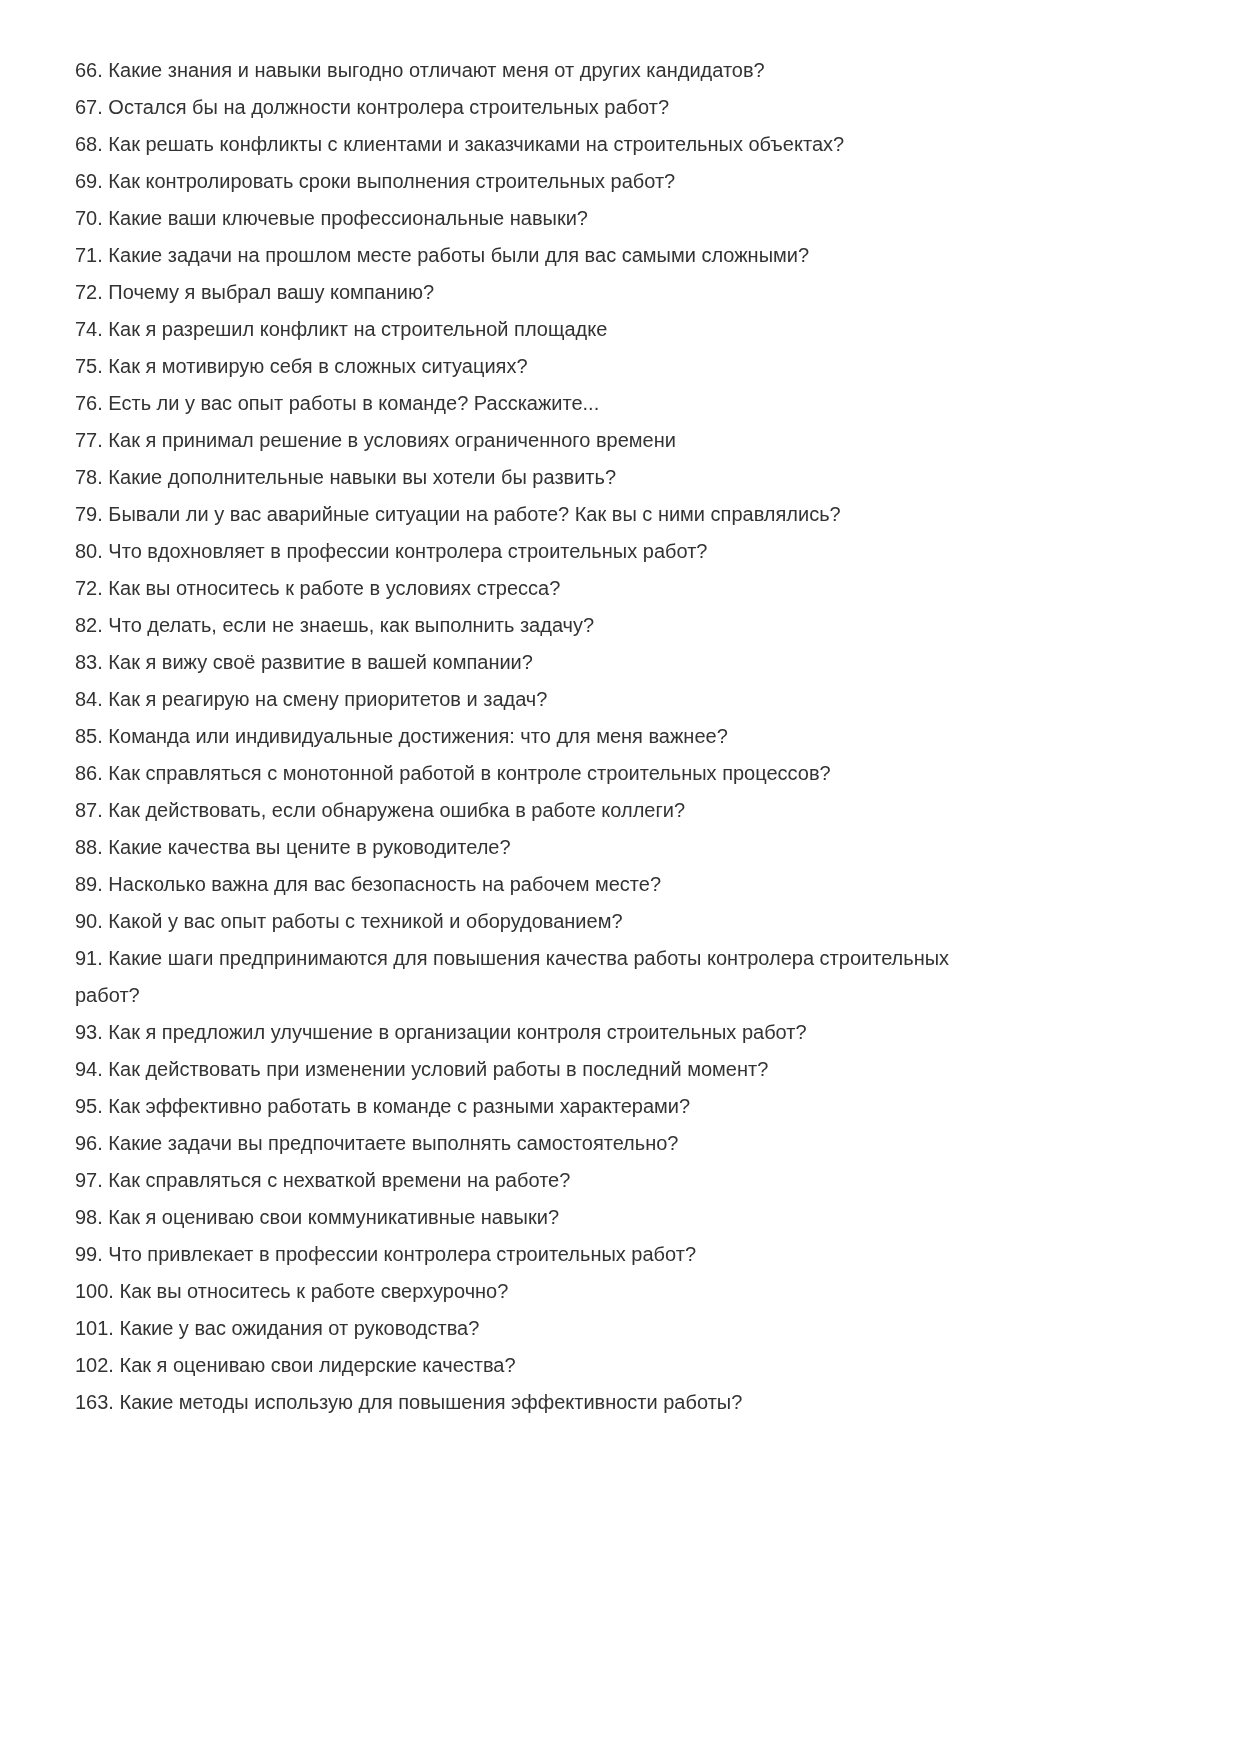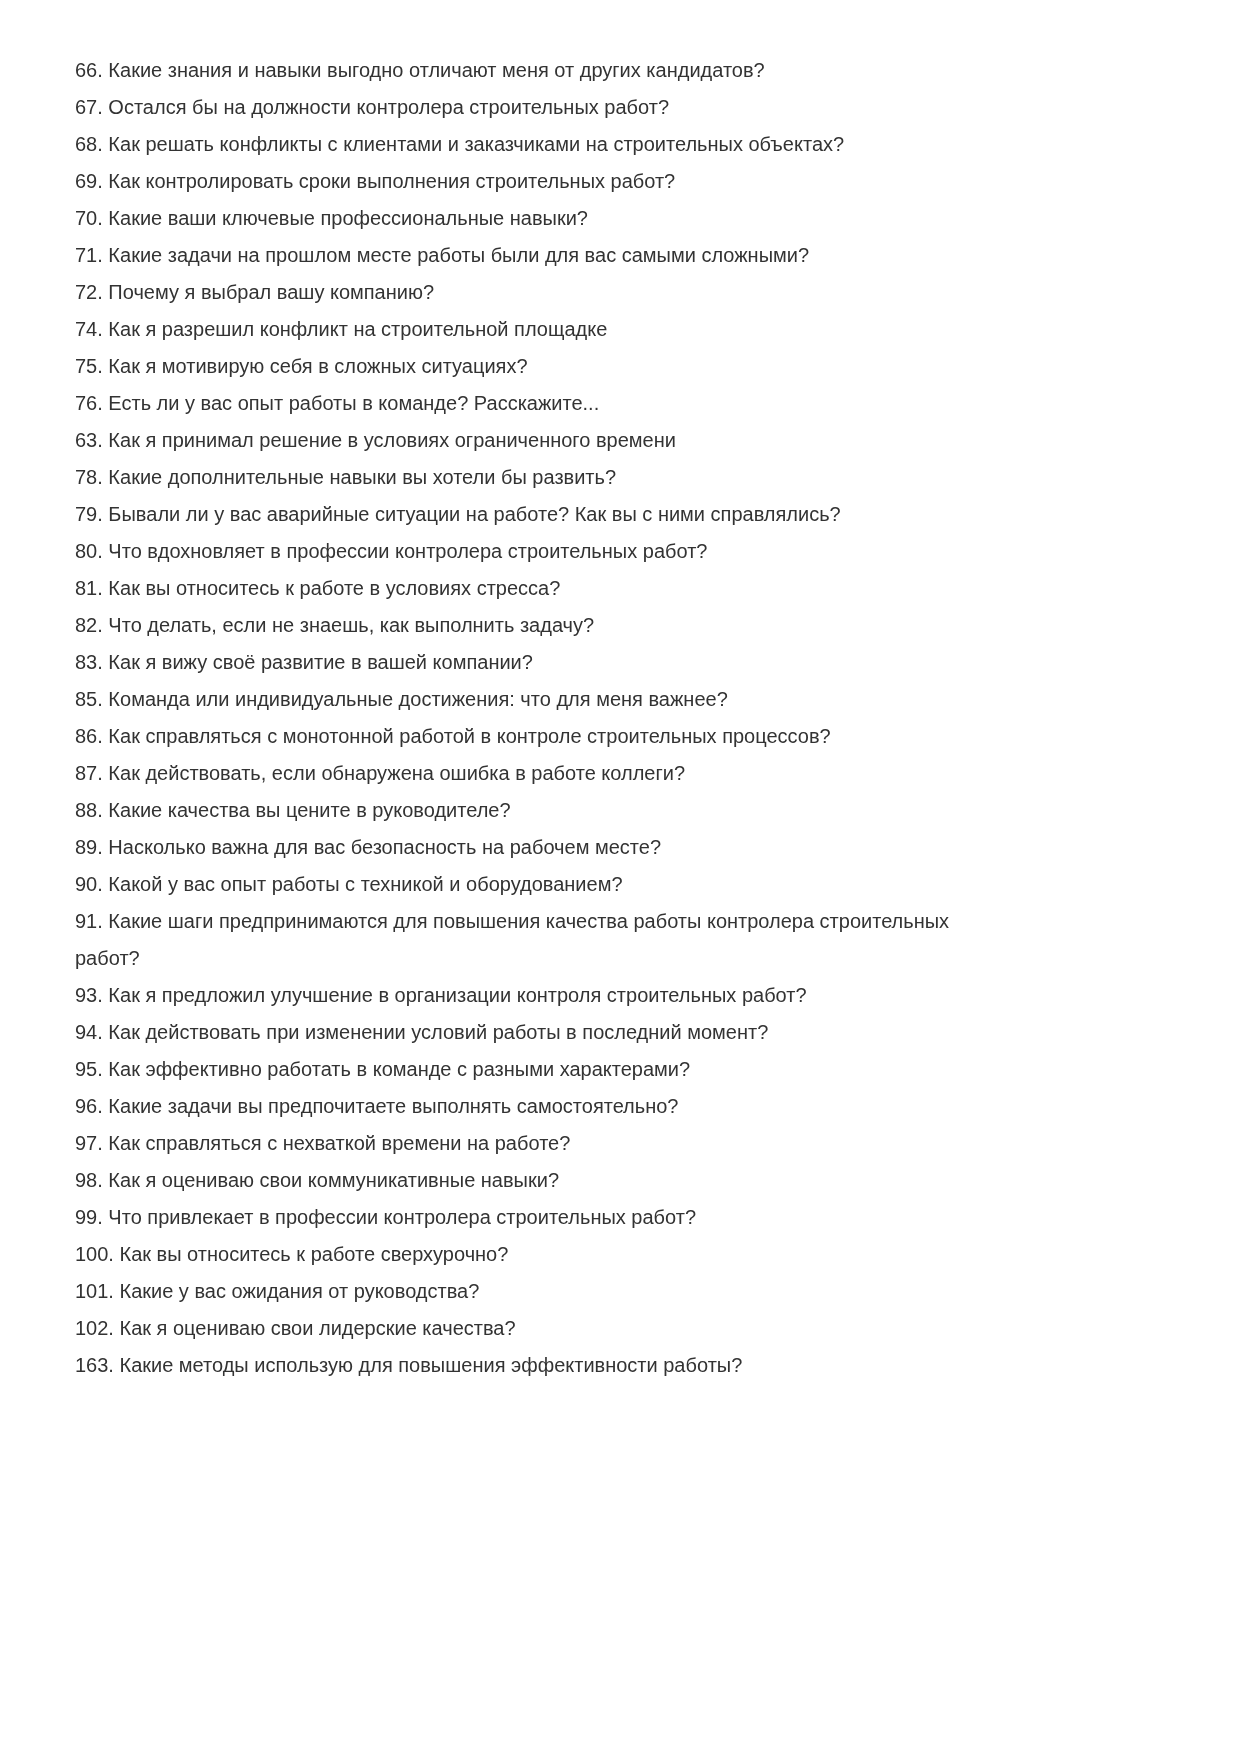--- a/index.html
+++ b/index.html
@@ -38,27 +38,28 @@
       <div class="question-item">66. Какие знания и навыки выгодно отличают меня от других кандидатов?</div>
       <div class="question-item">67. Остался бы на должности контролера строительных работ?</div>
       <div class="question-item">68. Как решать конфликты с клиентами и заказчиками на строительных объектах?</div>
       <div class="question-item">69. Как контролировать сроки выполнения строительных работ?</div>
       <div class="question-item">70. Какие ваши ключевые профессиональные навыки?</div>
       <div class="question-item">71. Какие задачи на прошлом месте работы были для вас самыми сложными?</div>
       <div class="question-item">72. Почему я выбрал вашу компанию?</div>
       <div class="question-item">74. Как я разрешил конфликт на строительной площадке</div>
       <div class="question-item">75. Как я мотивирую себя в сложных ситуациях?</div>
       <div class="question-item">76. Есть ли у вас опыт работы в команде? Расскажите...</div>
-      <div class="question-item">63. Как я принимал решение в условиях ограниченного времени</div>
+      <div class="question-item">77. Как я принимал решение в условиях ограниченного времени</div>
       <div class="question-item">78. Какие дополнительные навыки вы хотели бы развить?</div>
       <div class="question-item">79. Бывали ли у вас аварийные ситуации на работе? Как вы с ними справлялись?</div>
       <div class="question-item">80. Что вдохновляет в профессии контролера строительных работ?</div>
-      <div class="question-item">81. Как вы относитесь к работе в условиях стресса?</div>
+      <div class="question-item">72. Как вы относитесь к работе в условиях стресса?</div>
       <div class="question-item">82. Что делать, если не знаешь, как выполнить задачу?</div>
       <div class="question-item">83. Как я вижу своё развитие в вашей компании?</div>
+      <div class="question-item">84. Как я реагирую на смену приоритетов и задач?</div>
       <div class="question-item">85. Команда или индивидуальные достижения: что для меня важнее?</div>
       <div class="question-item">86. Как справляться с монотонной работой в контроле строительных процессов?</div>
       <div class="question-item">87. Как действовать, если обнаружена ошибка в работе коллеги?</div>
       <div class="question-item">88. Какие качества вы цените в руководителе?</div>
       <div class="question-item">89. Насколько важна для вас безопасность на рабочем месте?</div>
       <div class="question-item">90. Какой у вас опыт работы с техникой и оборудованием?</div>
       <div class="question-item">91. Какие шаги предпринимаются для повышения качества работы контролера строительных работ?</div>
       <div class="question-item">93. Как я предложил улучшение в организации контроля строительных работ?</div>
       <div class="question-item">94. Как действовать при изменении условий работы в последний момент?</div>
       <div class="question-item">95. Как эффективно работать в команде с разными характерами?</div>

